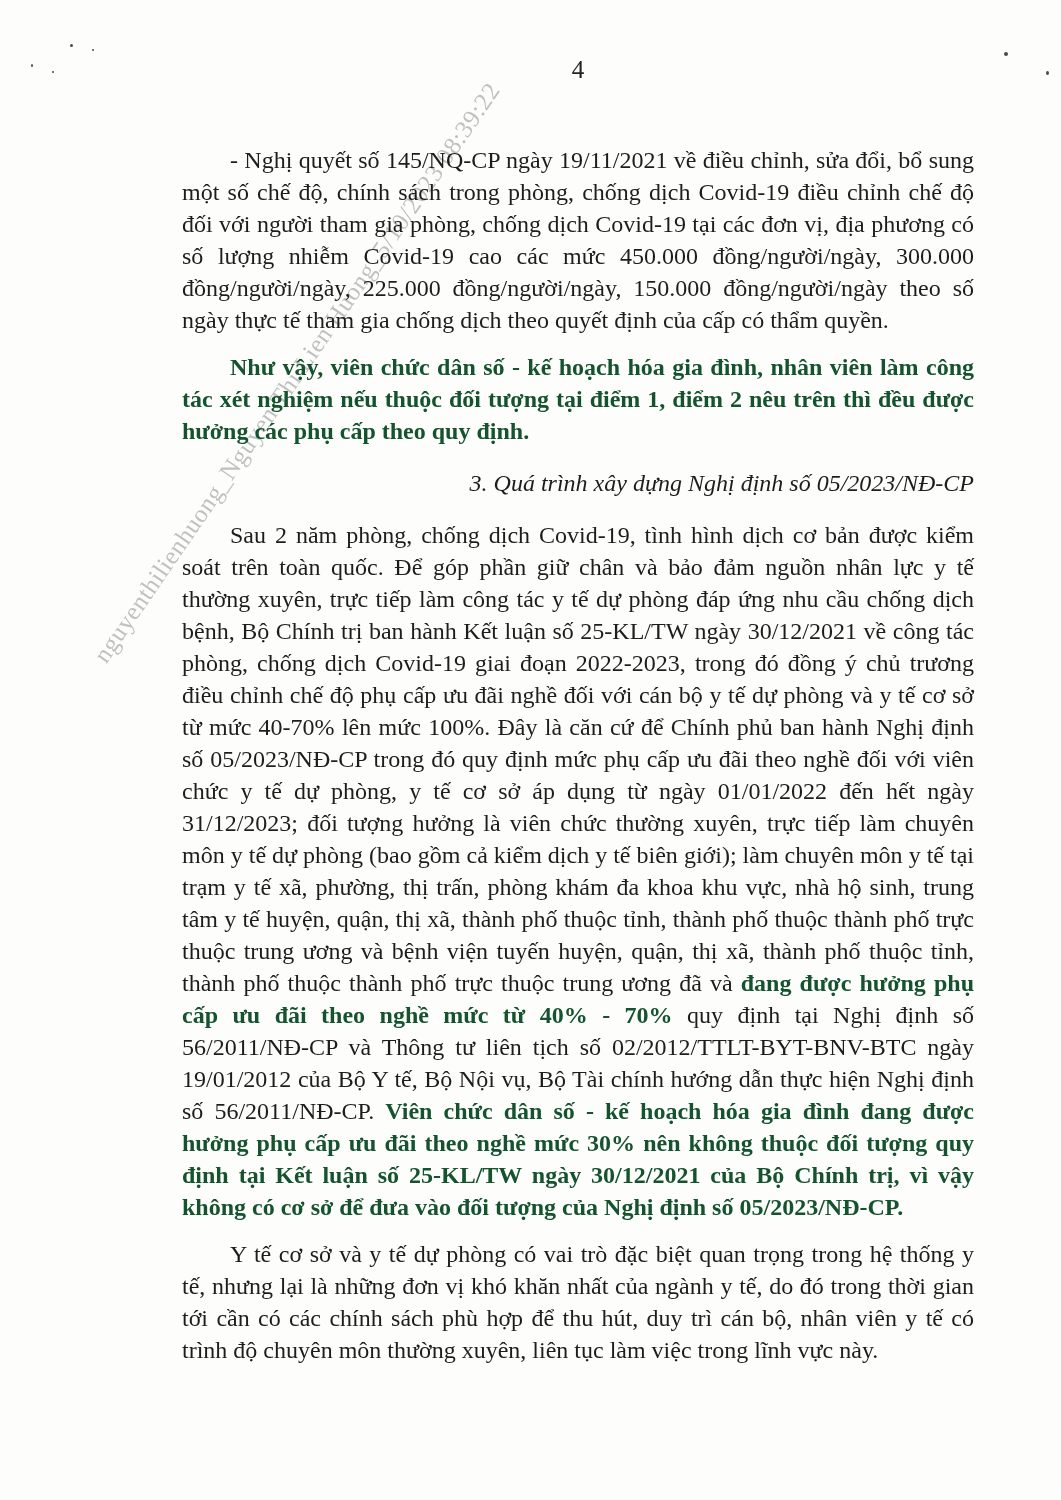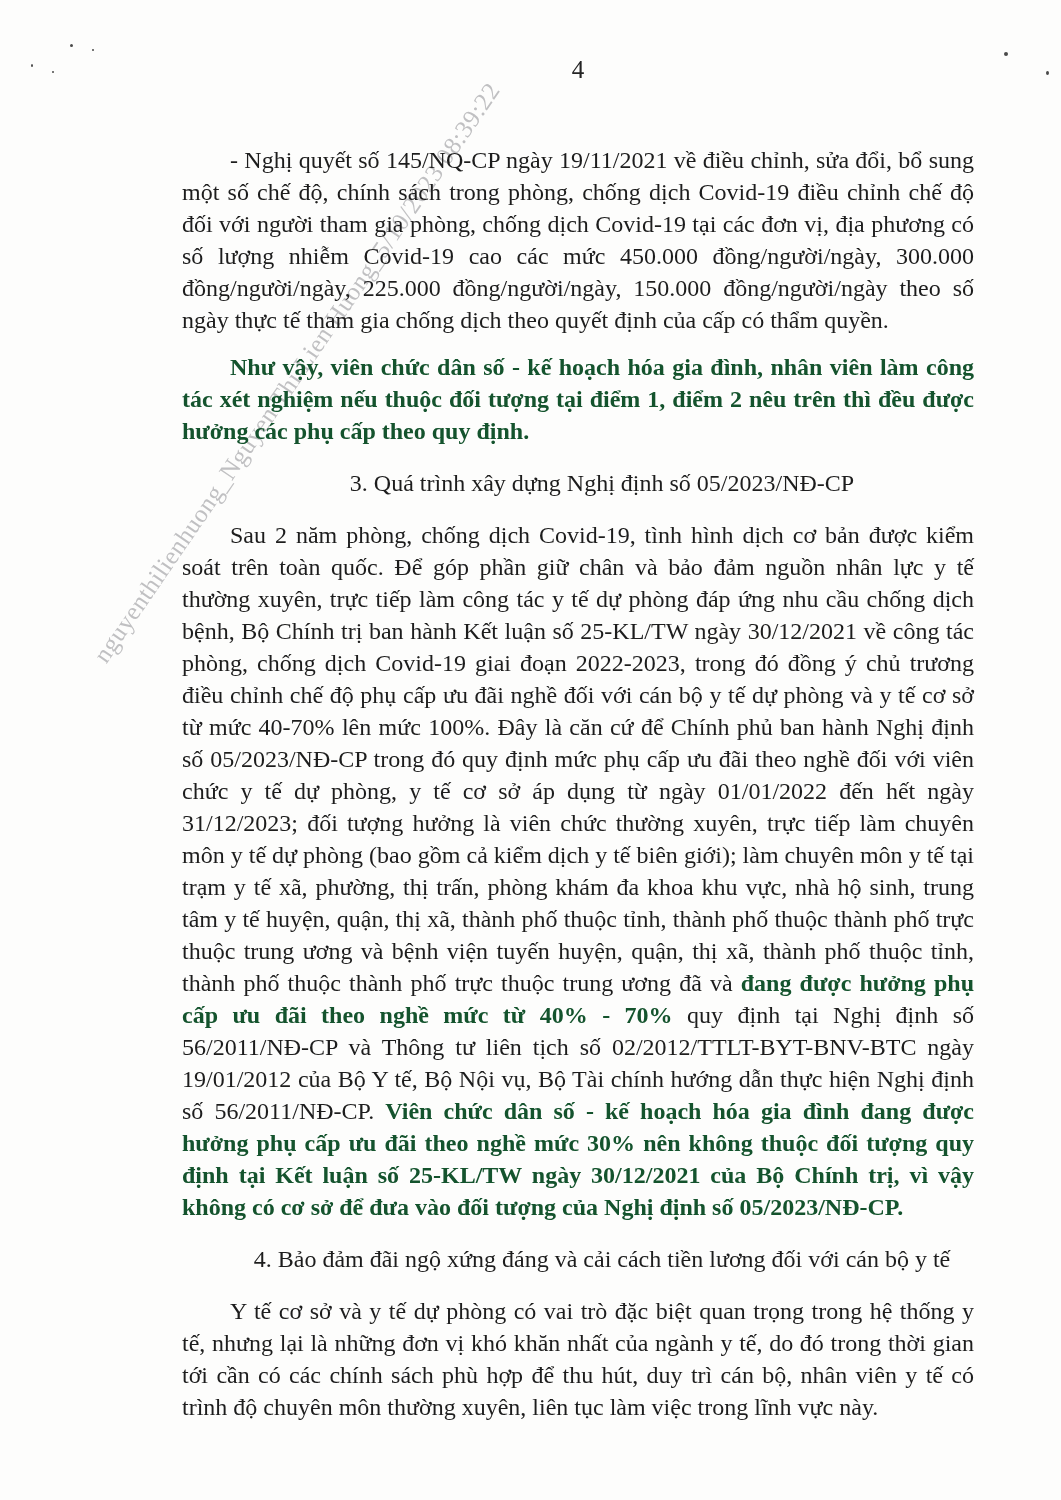--- a/index.html
+++ b/index.html
@@ -51,23 +51,24 @@
   .para {
     margin: 0 0 15px 0;
     text-indent: 48px;
   }
   .para.bold, .bold {
     font-weight: bold;
     color: #14532d;
     font-family: Liberation Serif, serif;
   }
   .para.heading {
-    text-align: center;
+    text-align: right;
     margin-top: 20px;
     margin-bottom: 20px;
+    font-style: italic;
   }
   .speck {
     position: absolute;
     background: #4a4a4a;
     border-radius: 50%;
     z-index: 3;
   }
 </style>
 </head>
 <body>
@@ -88,18 +89,17 @@
   <div class="body-text">
 
     <p class="para">- Nghị quyết số 145/NQ-CP ngày 19/11/2021 về điều chỉnh, sửa đổi, bổ sung một số chế độ, chính sách trong phòng, chống dịch Covid-19 điều chỉnh chế độ đối với người tham gia phòng, chống dịch Covid-19  tại các đơn vị, địa phương có số lượng nhiễm Covid-19 cao các mức 450.000 đồng/người/ngày, 300.000 đồng/người/ngày, 225.000 đồng/người/ngày, 150.000 đồng/người/ngày theo số ngày thực tế tham gia chống dịch theo quyết định của cấp có thẩm quyền.</p>
 
     <p class="para bold">Như vậy, viên chức dân số - kế hoạch hóa gia đình, nhân viên làm công tác xét nghiệm nếu thuộc đối tượng tại điểm 1, điểm 2 nêu trên thì đều được hưởng các phụ cấp theo quy định.</p>
 
     <p class="para heading">3. Quá trình xây dựng Nghị định số 05/2023/NĐ-CP</p>
 
     <p class="para"><span>Sau 2 năm phòng, chống dịch Covid-19, tình hình dịch cơ bản được kiểm soát trên toàn quốc. Để góp phần giữ chân và bảo đảm nguồn nhân lực y tế thường xuyên, trực tiếp làm công tác y tế dự phòng đáp ứng nhu cầu chống dịch bệnh, Bộ Chính trị ban hành Kết luận số 25-KL/TW ngày 30/12/2021 về công tác phòng, chống dịch Covid-19 giai đoạn 2022-2023, trong đó đồng ý chủ trương điều chỉnh chế độ phụ cấp ưu đãi nghề đối với cán bộ y tế dự phòng và y tế cơ sở từ mức 40-70% lên mức 100%. Đây là căn cứ để Chính phủ ban hành Nghị định số 05/2023/NĐ-CP trong đó quy định mức phụ cấp ưu đãi theo nghề đối với viên chức y tế dự phòng, y tế cơ sở áp dụng từ ngày 01/01/2022 đến hết ngày 31/12/2023; đối tượng hưởng là viên chức thường xuyên, trực tiếp làm chuyên môn y tế dự phòng (bao gồm cả kiểm dịch y tế biên giới); làm chuyên môn y tế tại trạm y tế xã, phường, thị trấn, phòng khám đa khoa khu vực, nhà hộ sinh, trung tâm y tế huyện, quận, thị xã, thành phố thuộc tỉnh, thành phố thuộc thành phố trực thuộc trung ương và bệnh viện tuyến huyện, quận, thị xã, thành phố thuộc tỉnh, thành phố thuộc thành phố trực thuộc trung ương đã và </span><span class="bold">đang được hưởng phụ cấp ưu đãi theo nghề mức từ 40% - 70%</span><span> quy định tại Nghị định số 56/2011/NĐ-CP và Thông tư liên tịch số 02/2012/TTLT-BYT-BNV-BTC ngày 19/01/2012 của Bộ Y tế, Bộ Nội vụ, Bộ Tài chính hướng dẫn thực hiện Nghị định số 56/2011/NĐ-CP. </span><span class="bold">Viên chức dân số - kế hoạch hóa gia đình đang được hưởng phụ cấp ưu đãi theo nghề mức 30% nên không thuộc đối tượng quy định tại Kết luận số 25-KL/TW ngày 30/12/2021 của Bộ Chính trị, vì vậy không có cơ sở để đưa vào đối tượng của Nghị định số 05/2023/NĐ-CP.</span></p>
 
-    <p class="para heading">4. Bảo đảm đãi ngộ xứng đáng và cải cách tiền lương đối với cán bộ y tế</p>
 
     <p class="para">Y tế cơ sở và y tế dự phòng có vai trò đặc biệt quan trọng trong hệ thống y tế, nhưng lại là những đơn vị khó khăn nhất của ngành y tế, do đó trong thời gian tới cần có các chính sách phù hợp để thu hút, duy trì cán bộ, nhân viên y tế có trình độ chuyên môn thường xuyên, liên tục làm việc trong lĩnh vực này.</p>
 
   </div>
 </div>
 
 </body></html>

